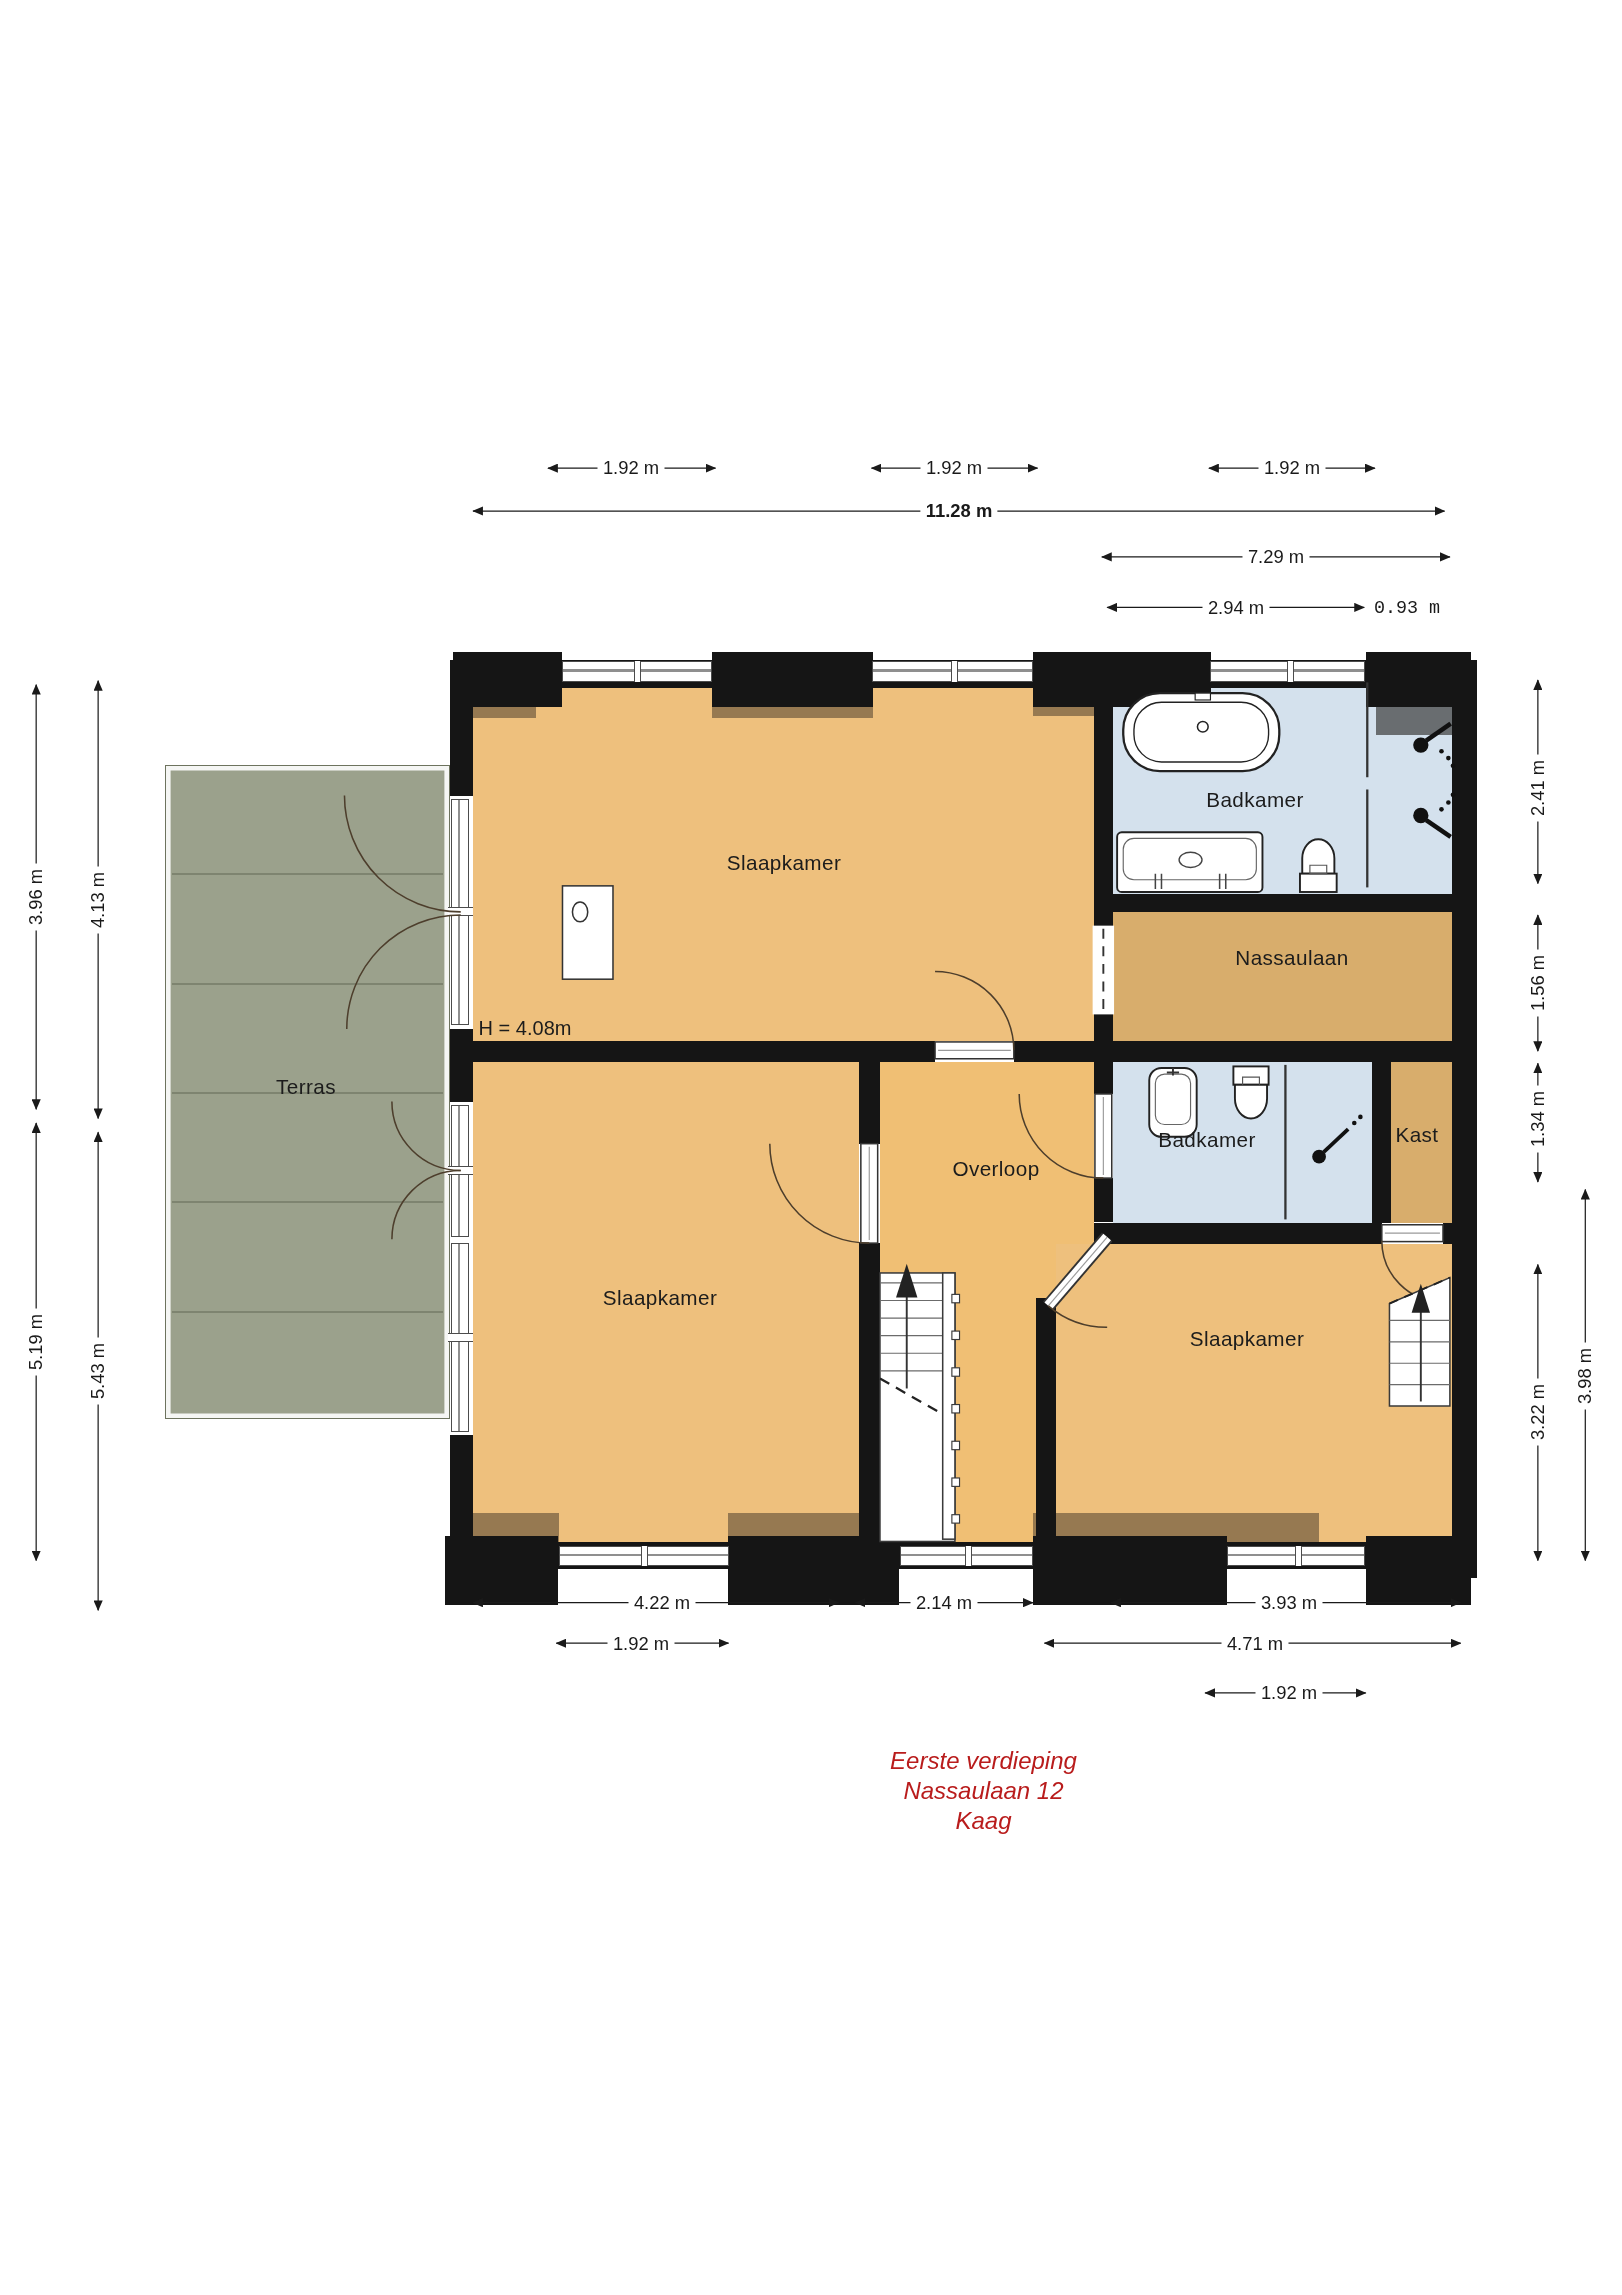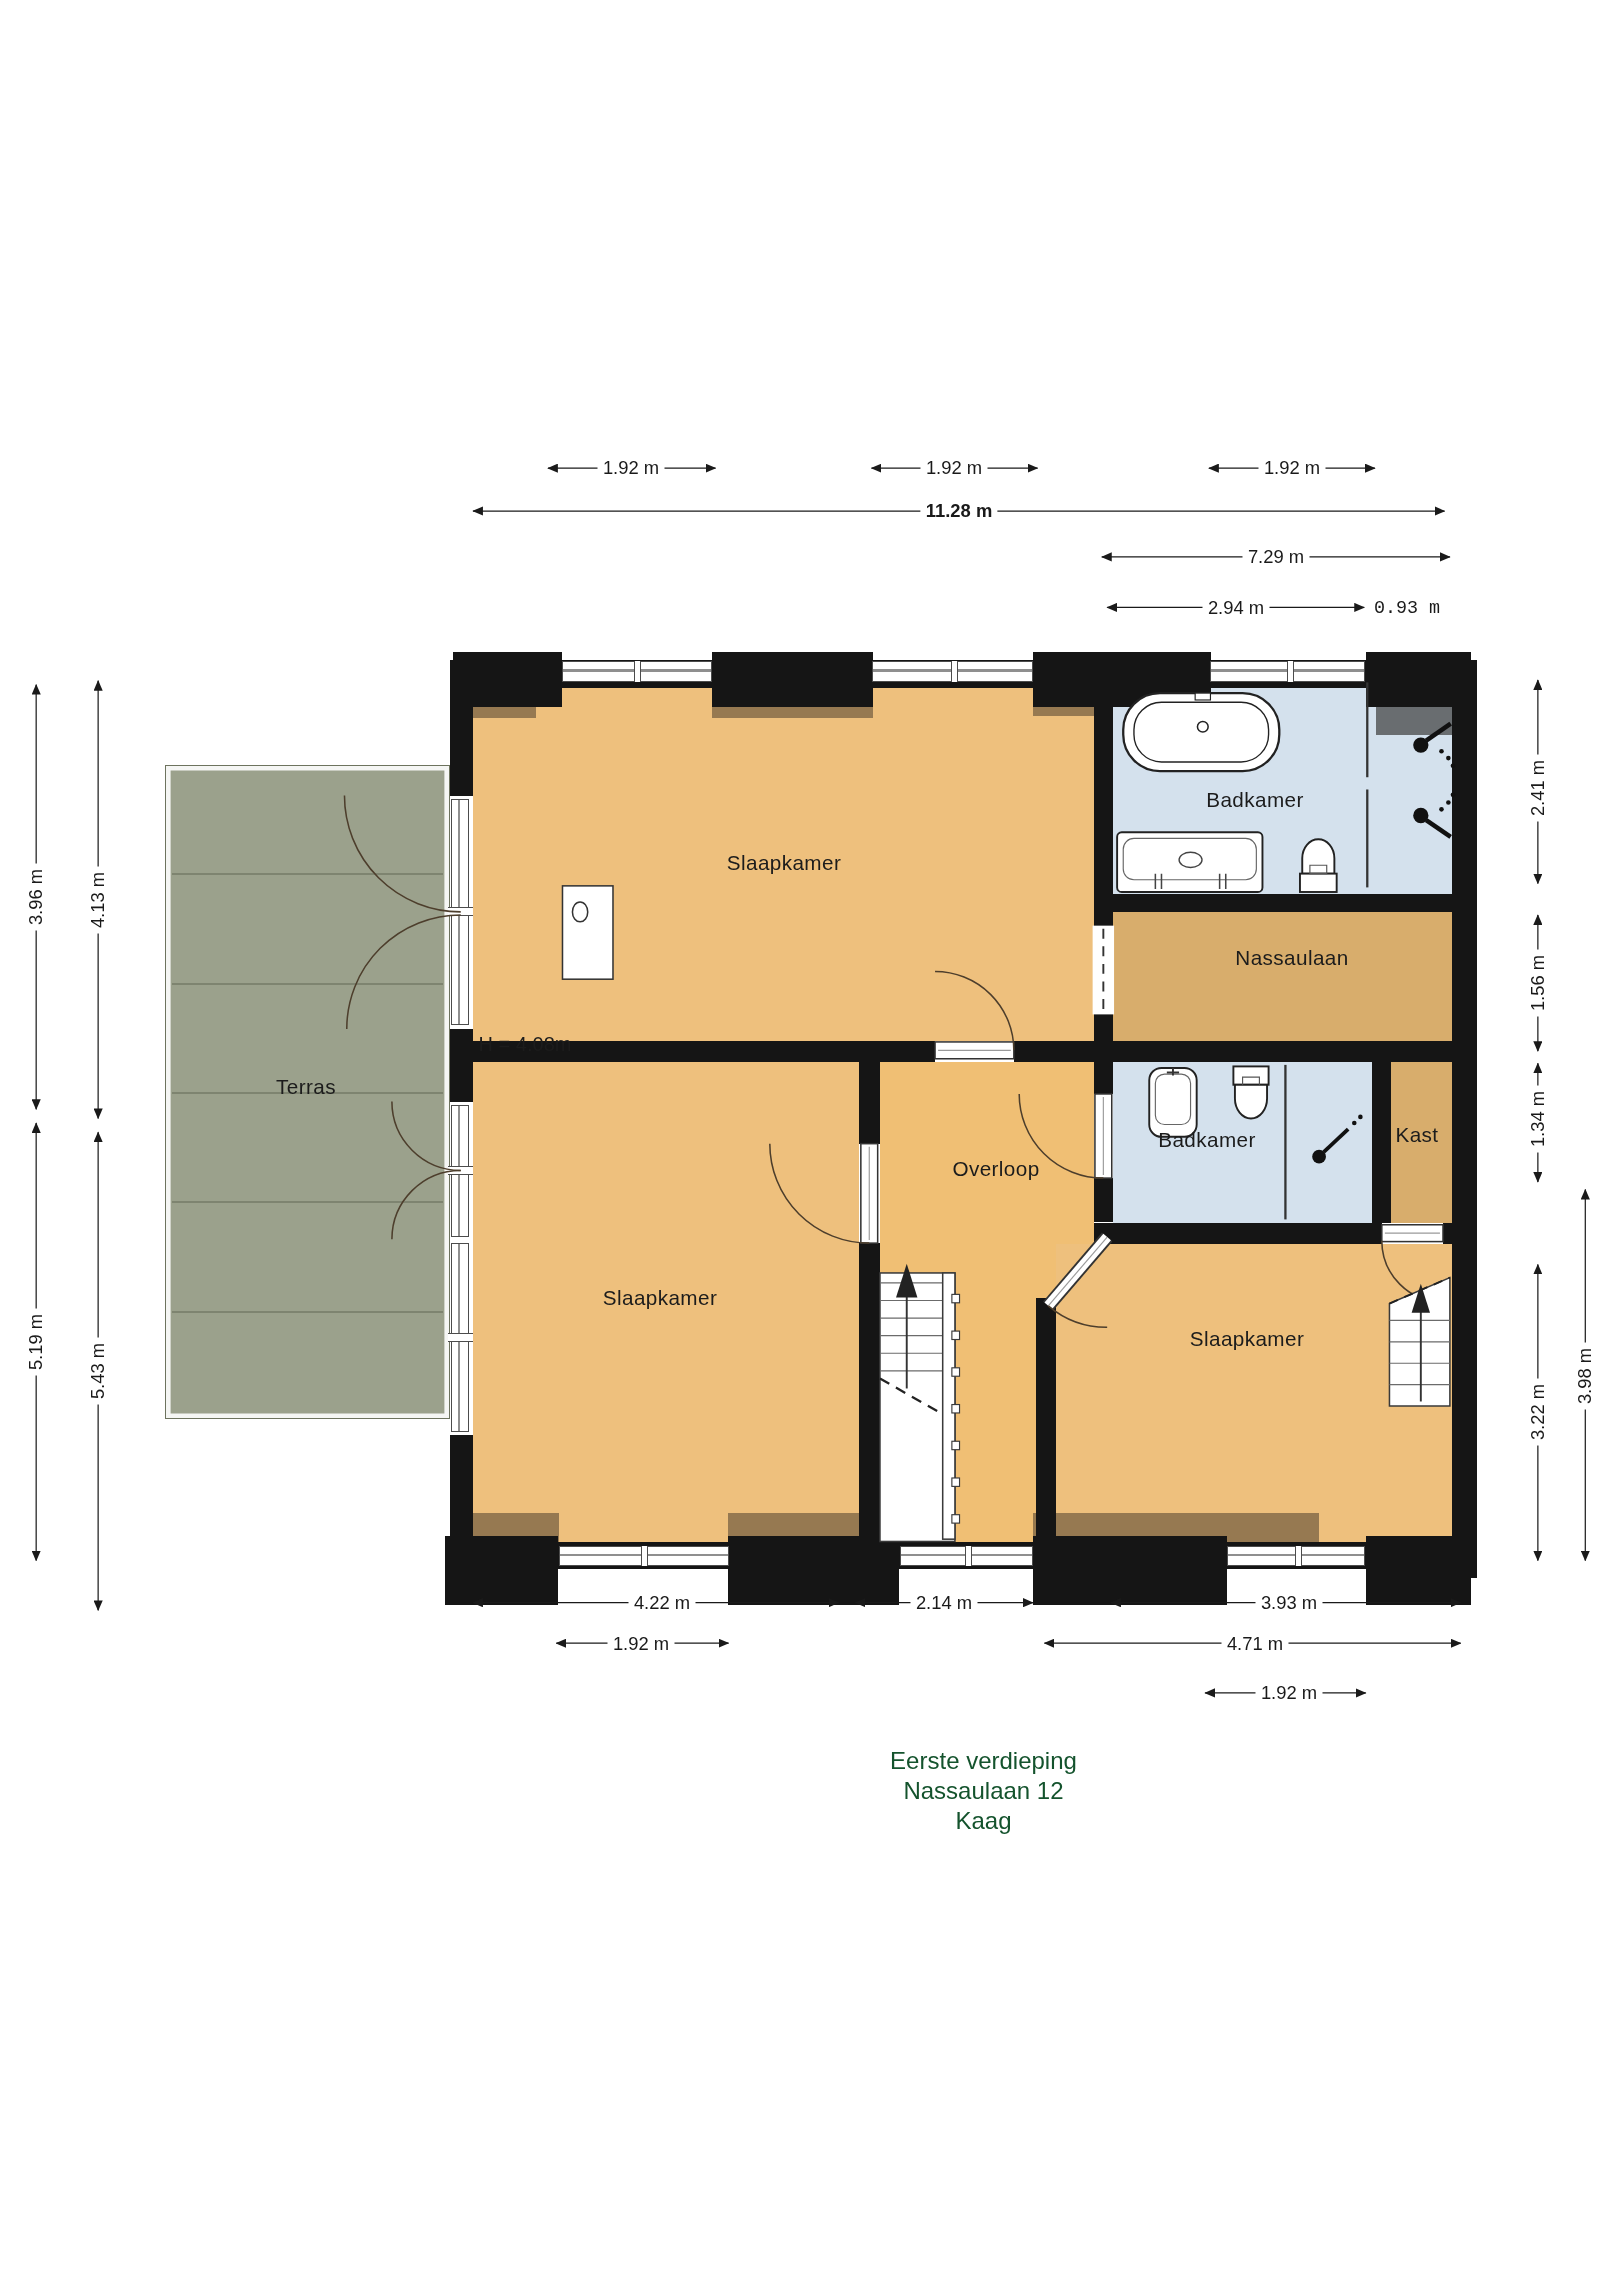--- a/index.html
+++ b/index.html
@@ -19,21 +19,21 @@
           box-shadow:inset 0 0 0 4.6px rgba(255,255,255,.9);box-sizing:border-box;z-index:1;}
   .deckline{position:absolute;left:6.1px;right:6.1px;height:1.5px;background:var(--terrace_line,#7e8470);}
   svg.overlay{position:absolute;left:0;top:0;z-index:6;}
   .label{position:absolute;transform:translate(-50%,-50%);white-space:nowrap;z-index:8;
          color:#1c1c1c;}
   .room-label{font-size:20.7px;letter-spacing:0.4px;}
   .dim-label{font-size:18.4px;background:#fff;padding:0 5.4px;color:var(--dimension,#1a1a1a);}
   .dim-label.rot{transform:translate(-50%,-50%) rotate(-90deg);}
   #height-note{position:absolute;transform:translate(-50%,-50%);font-size:20px;z-index:8;color:#1c1c1c;white-space:nowrap;}
   #title{position:absolute;left:754px;top:1746px;width:459px;text-align:center;z-index:8;}
-  .title-line{font-size:24px;line-height:30px;color:#14532d;}
+  .title-line{font-size:24px;line-height:30px;color:#b91c1c;font-style:italic;}
 </style>
 </head>
 <body>
 
 <div id="plan">
 
   <div class="room" style="left:473px;top:687px;width:621px;height:354px;background:var(--bedroom);"></div>
   <div class="room" style="left:1113px;top:687px;width:340px;height:207px;background:var(--bathroom);"></div>
   <div class="room" style="left:1113px;top:912px;width:340px;height:129px;background:var(--closet);"></div>
   <div class="room" style="left:880px;top:1062px;width:214px;height:480px;background:var(--hall);"></div>
@@ -202,21 +202,21 @@
       <circle cx="1770" cy="1468" r="3"></circle>
         <circle cx="1778" cy="1460" r="3"></circle>
     </g>
 
     <g>
       <rect x="735" y="1158" width="66" height="122" fill="#fff" stroke="#333" stroke-width="2"></rect>
       <ellipse cx="758" cy="1192" rx="10" ry="13" fill="none" stroke="#333" stroke-width="2"></ellipse>
     </g>
   </svg>
 
-  <div id="height-note" style="left:525px;top:1028px;margin-top:16px;">H = 4.08m</div>
+  <div id="height-note" style="left:525px;top:1028px;">H = 4.08m</div>
   <div id="room-labels">
       <div class="label room-label" style="left: 784px; top: 863px;">Slaapkamer</div>
       <div class="label room-label" style="left: 1255px; top: 800px;">Badkamer</div>
       <div class="label room-label" style="left: 1292px; top: 958px;">Nassaulaan</div>
       <div class="label room-label" style="left: 1207px; top: 1140px;">Badkamer</div>
       <div class="label room-label" style="left: 1417px; top: 1135px;">Kast</div>
       <div class="label room-label" style="left: 996px; top: 1169px;">Overloop</div>
       <div class="label room-label" style="left: 660px; top: 1298px;">Slaapkamer</div>
       <div class="label room-label" style="left: 1247px; top: 1339px;">Slaapkamer</div>
       <div class="label room-label" style="left: 306px; top: 1087px;">Terras</div>

